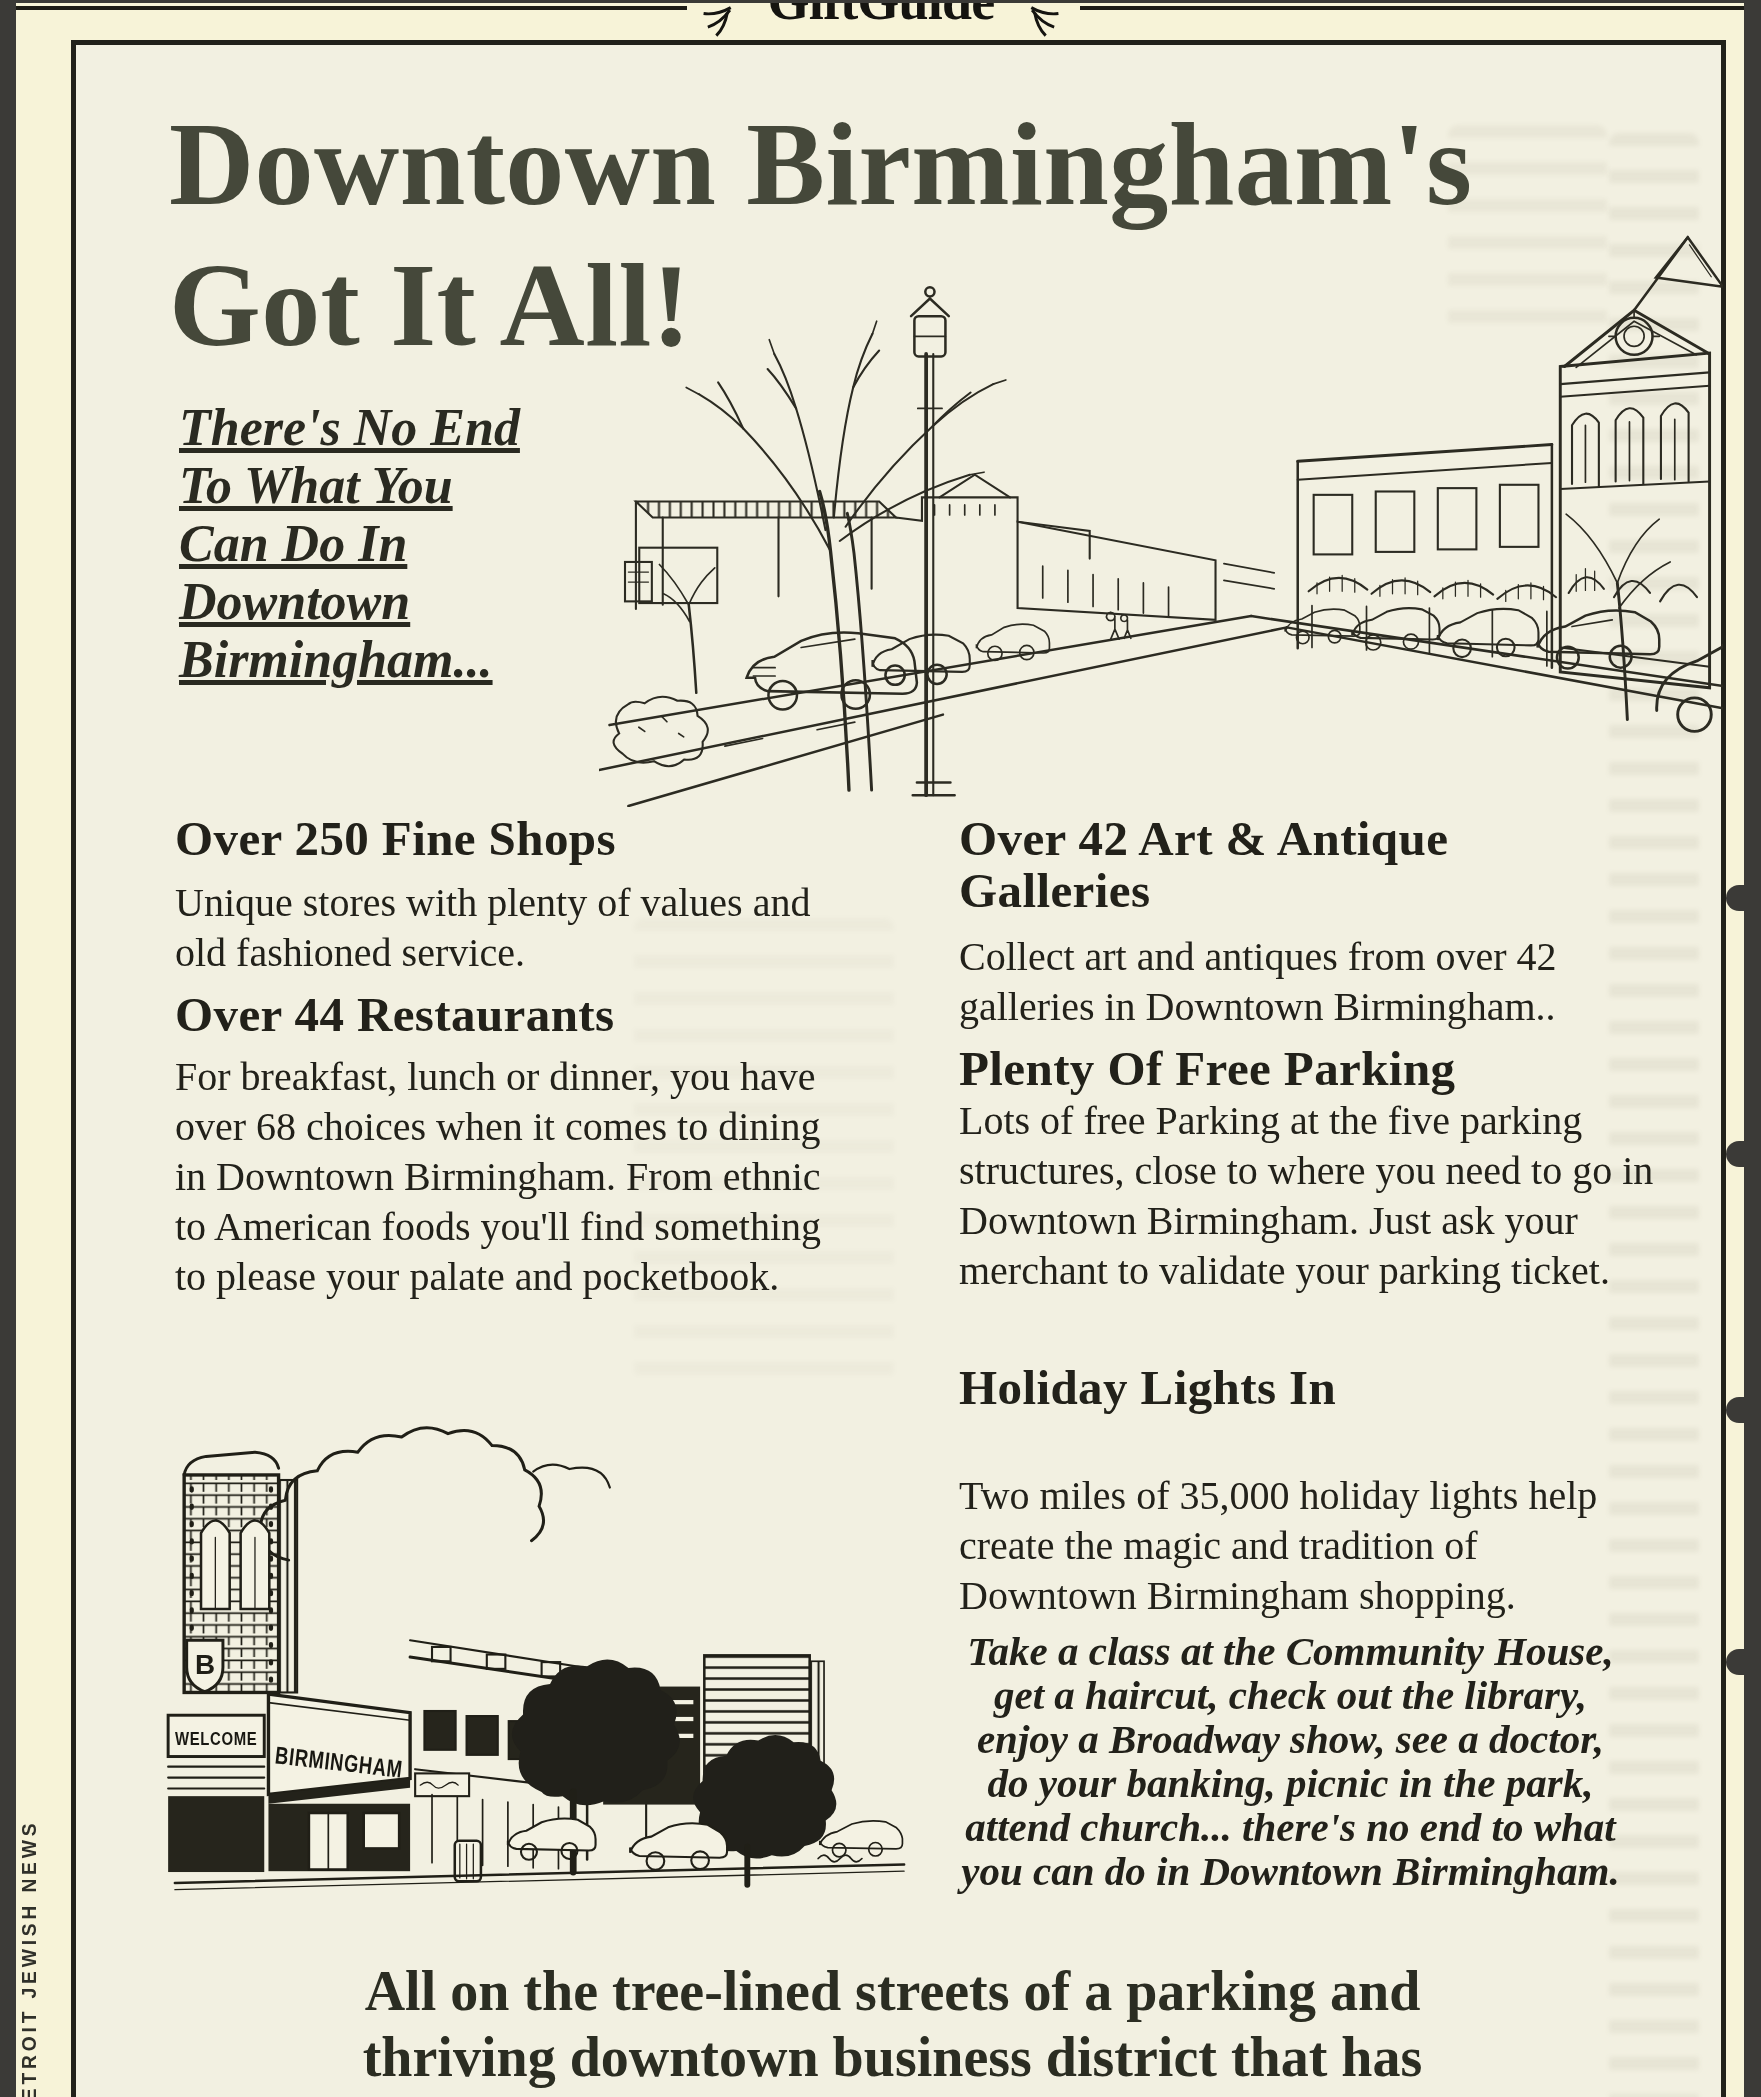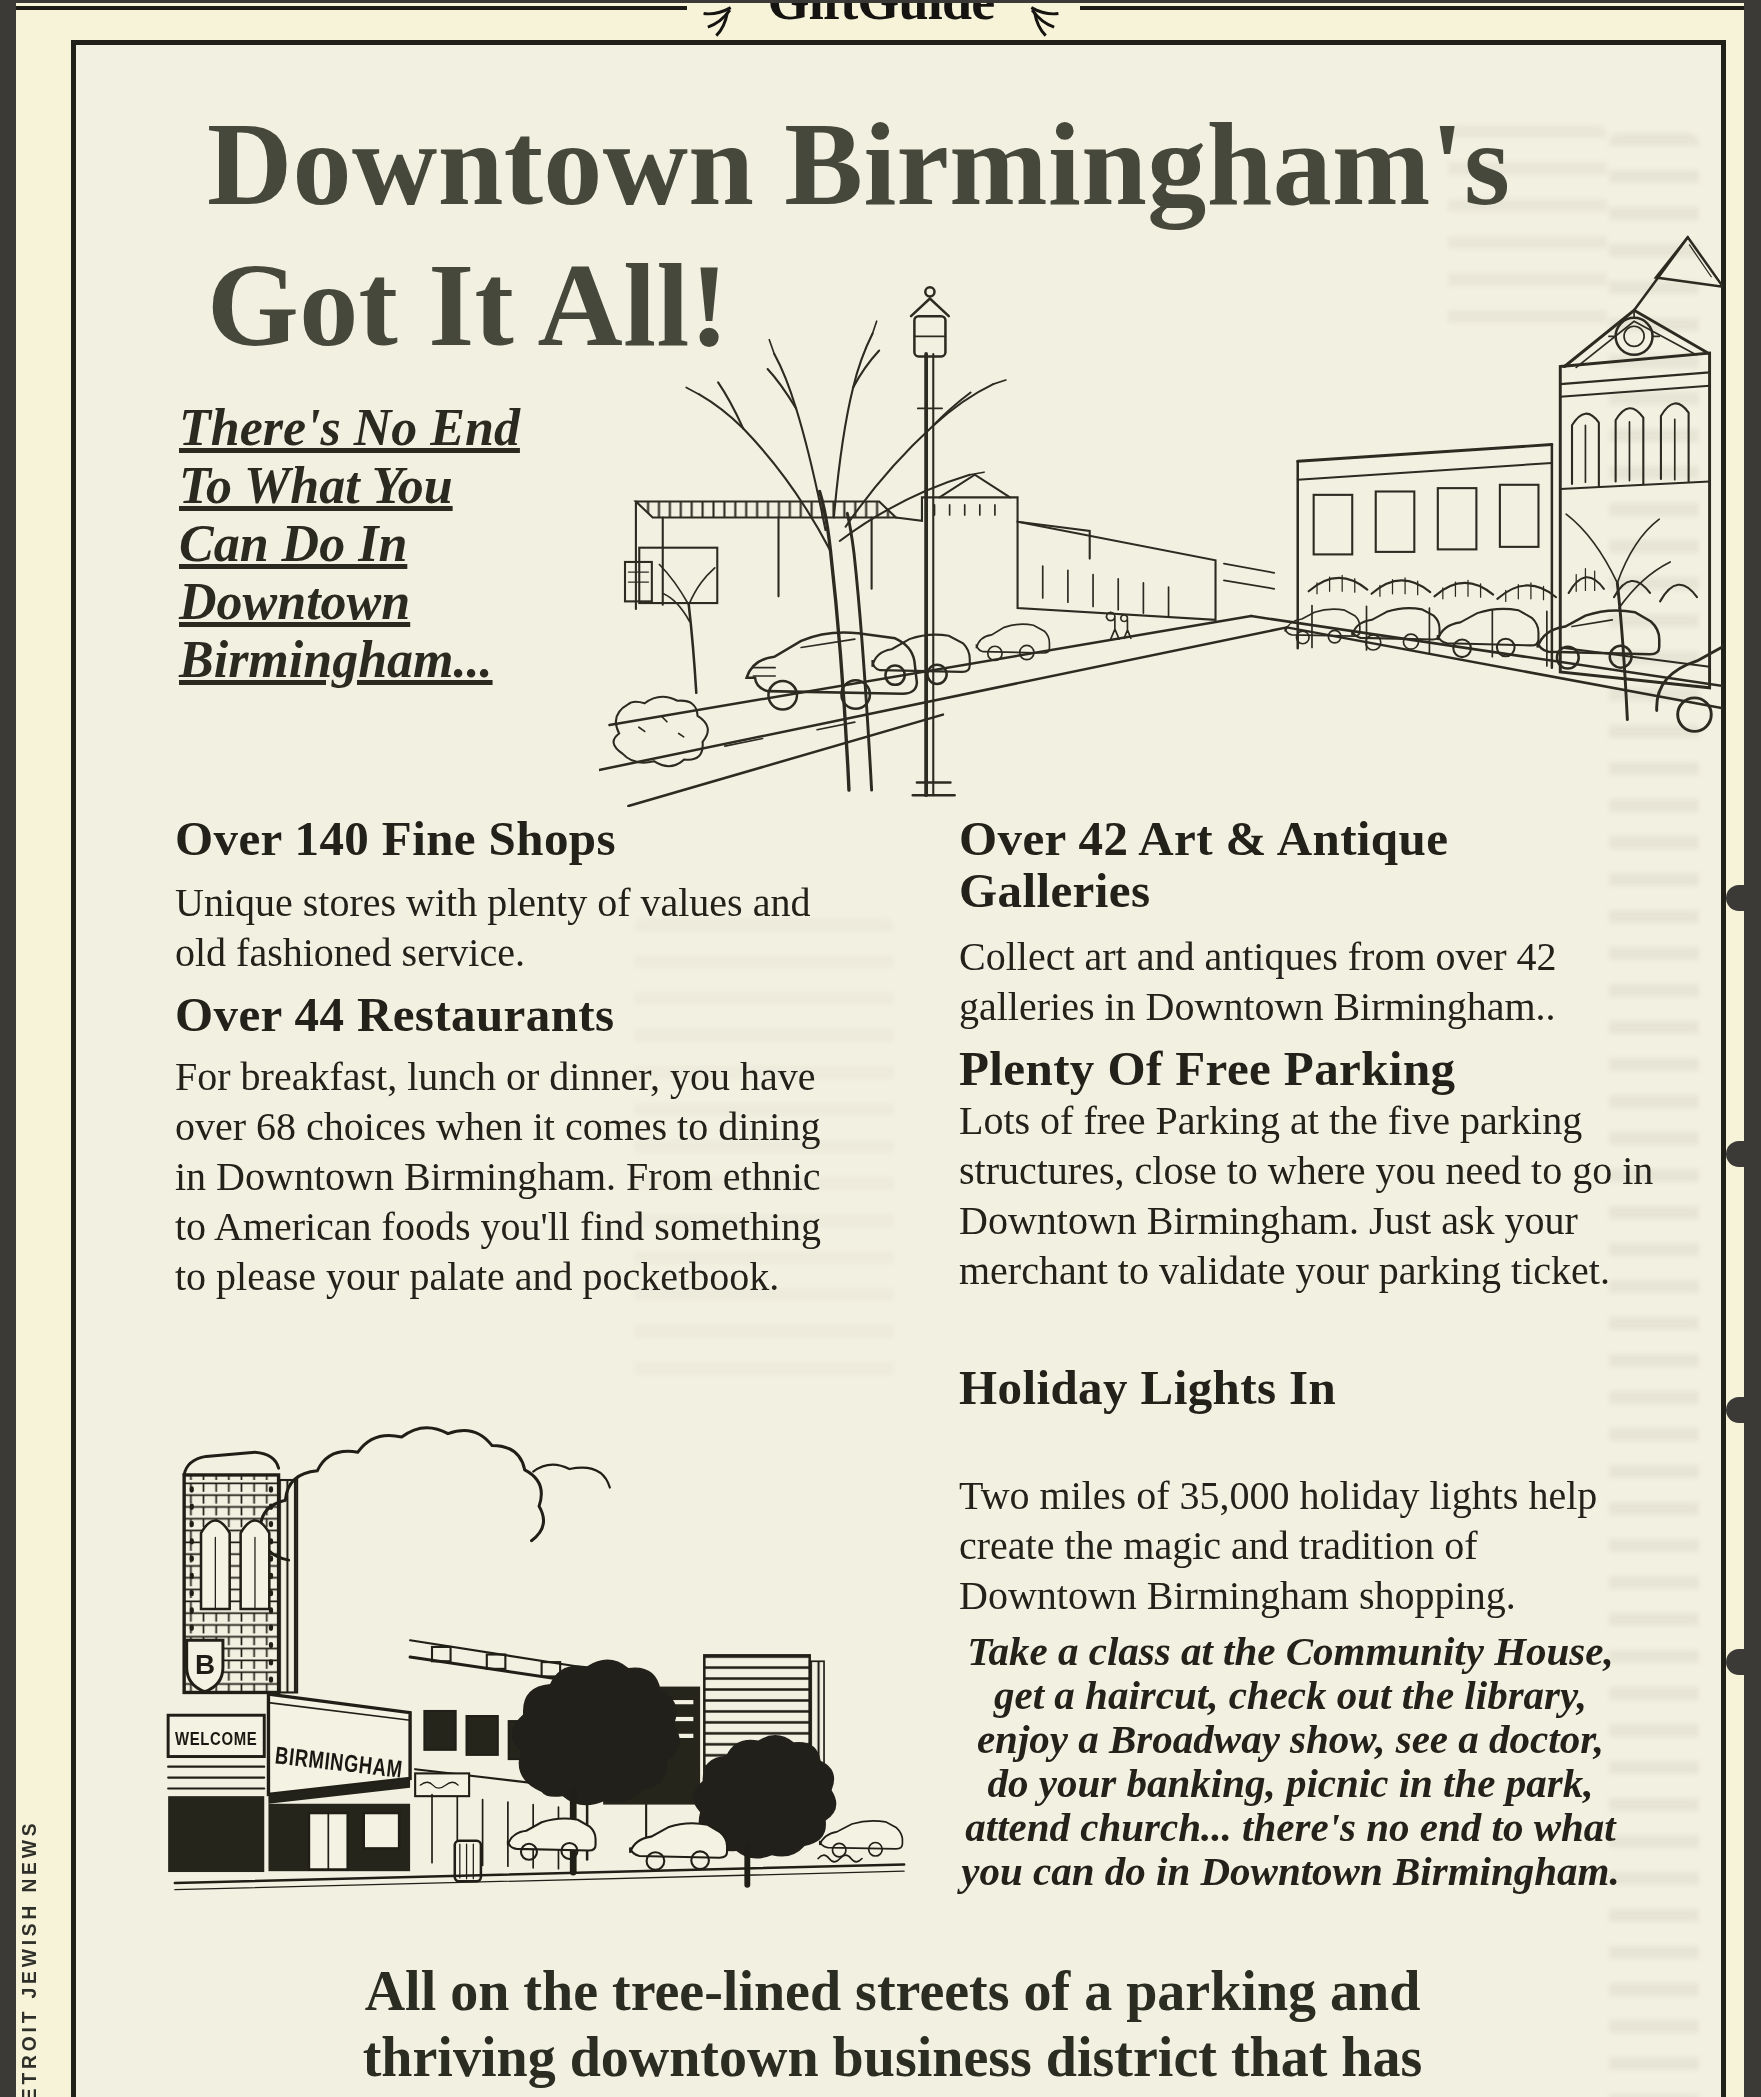--- a/index.html
+++ b/index.html
@@ -18,21 +18,21 @@
                 letter-spacing:-0.8px;color:#151410;vertical-align:middle;}
   .banner-rule{position:absolute;top:5.9px;height:4.6px;background:#1c1b15;z-index:14;}
   .rule-l{left:16px;width:671px;}
   .rule-r{left:1080px;width:664px;}
   .flourish{position:absolute;top:0;width:34px;height:39px;z-index:15;}
   
   .ad-box{position:absolute;left:71px;top:40px;width:1645px;height:2161px;
           border:5.9px solid #21211a;background:#f2f0e1;z-index:10;}
   .in{position:absolute;}
   
-  .headline{font:700 118px/141px "Liberation Serif",serif;color:#45483a;letter-spacing:0.4px;white-space:nowrap;margin-left:38px;}
+  .headline{font:700 118px/141px "Liberation Serif",serif;color:#45483a;letter-spacing:0.4px;white-space:nowrap;}
   .tagline{font:italic 700 52px/58px "Liberation Serif",serif;color:#2a2a21;text-decoration:underline;}
   .sec-h{font:700 49px/52px "Liberation Serif",serif;color:#22211a;letter-spacing:0.4px;}
   .sec-b{font:400 40px/50px "Liberation Serif",serif;color:#22211a;}
   .note{font:italic 700 41px/44px "Liberation Serif",serif;color:#22211a;text-align:center;}
   .closing{font:700 56px/66px "Liberation Serif",serif;color:#2b2d22;text-align:center;width:1633px;}
   
   .ghost{position:absolute;pointer-events:none;border-radius:10px;
          background:repeating-linear-gradient(to bottom, rgba(118,112,86,.16) 0 12.6px, rgba(118,112,86,0) 12.6px 37px);
          filter:blur(2.9px);}
   
@@ -217,21 +217,21 @@
           <path d="M2522,1150 q-4,-86 96,-118 l62,-34 q64,-24 130,-10 L2680,994" stroke-width="7"></path>
           <circle cx="2612" cy="1160" r="40" stroke-width="7"></circle>
         </g>
         <g>
           <path d="M1230,930 v26 m-10,-40 a10,10 0 1,0 0.1,0 m10,40 l-10,24 m10,-24 l10,24 M1260,934 v24 m-8,-36 a8,8 0 1,0 0.1,0 m8,36 l-8,20 m8,-20 l8,20" stroke-width="4"></path>
         </g>
       </g>
     </svg>
 
     <div class="in sec-h" style="left:99px;top:768px">
-      <div>Over 140 Fine Shops</div>
+      <div>Over 250 Fine Shops</div>
     </div>
     <div class="in sec-b" style="left:99px;top:833px;width:650px">Unique stores with plenty of values and old fashioned service.</div>
 
     <div class="in sec-h" style="left:99px;top:944px">
       <div>Over 44 Restaurants</div>
     </div>
     <div class="in sec-b" style="left:99px;top:1007px;width:654px">For breakfast, lunch or dinner, you have over 68 choices when it comes to dining in Downtown Birmingham. From ethnic to American foods you'll find something to please your palate and pocketbook.</div>
 
     <div class="in sec-h" style="left:883px;top:768px">
       <div>Over 42 Art &amp; Antique</div>

